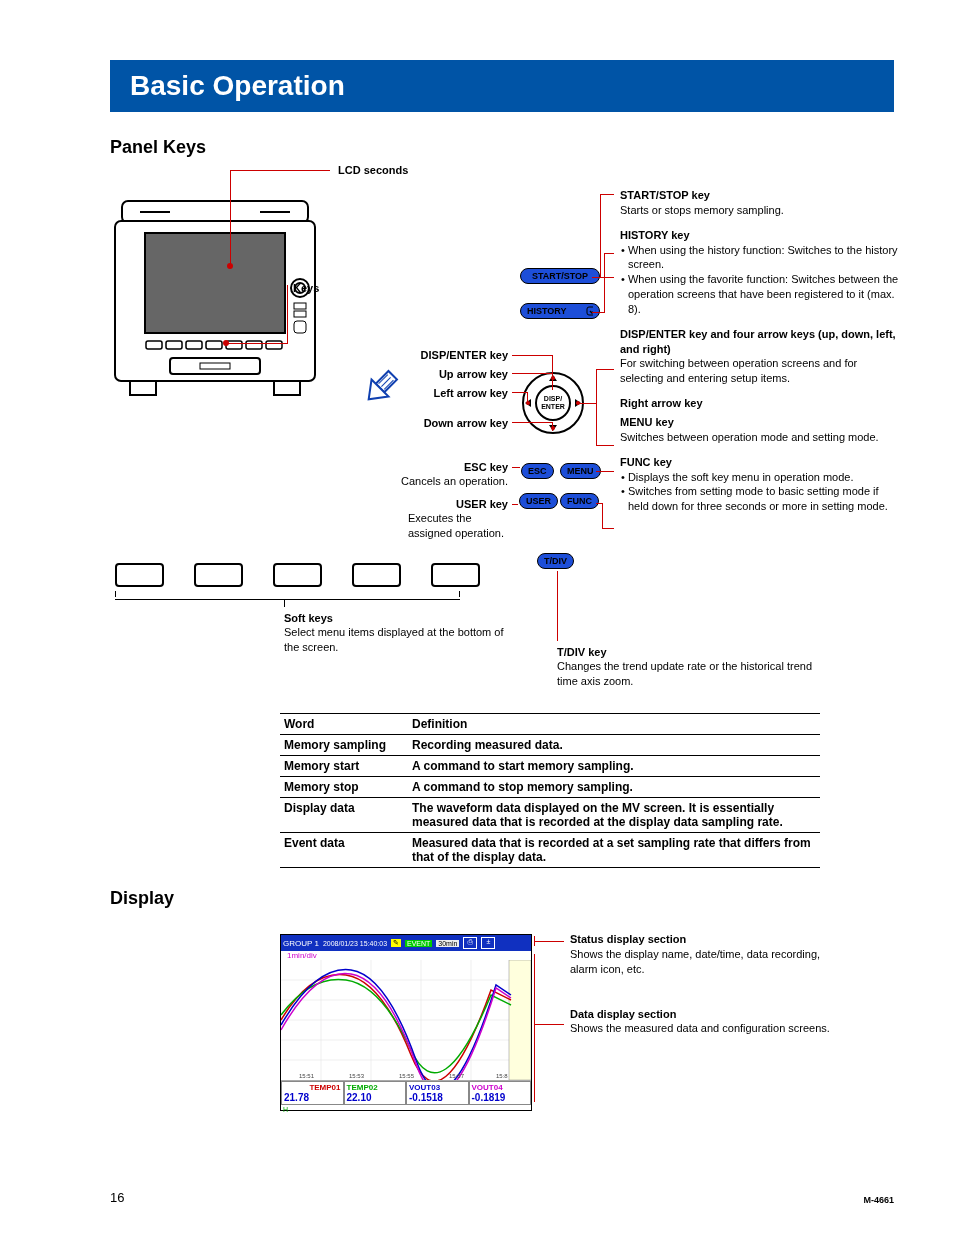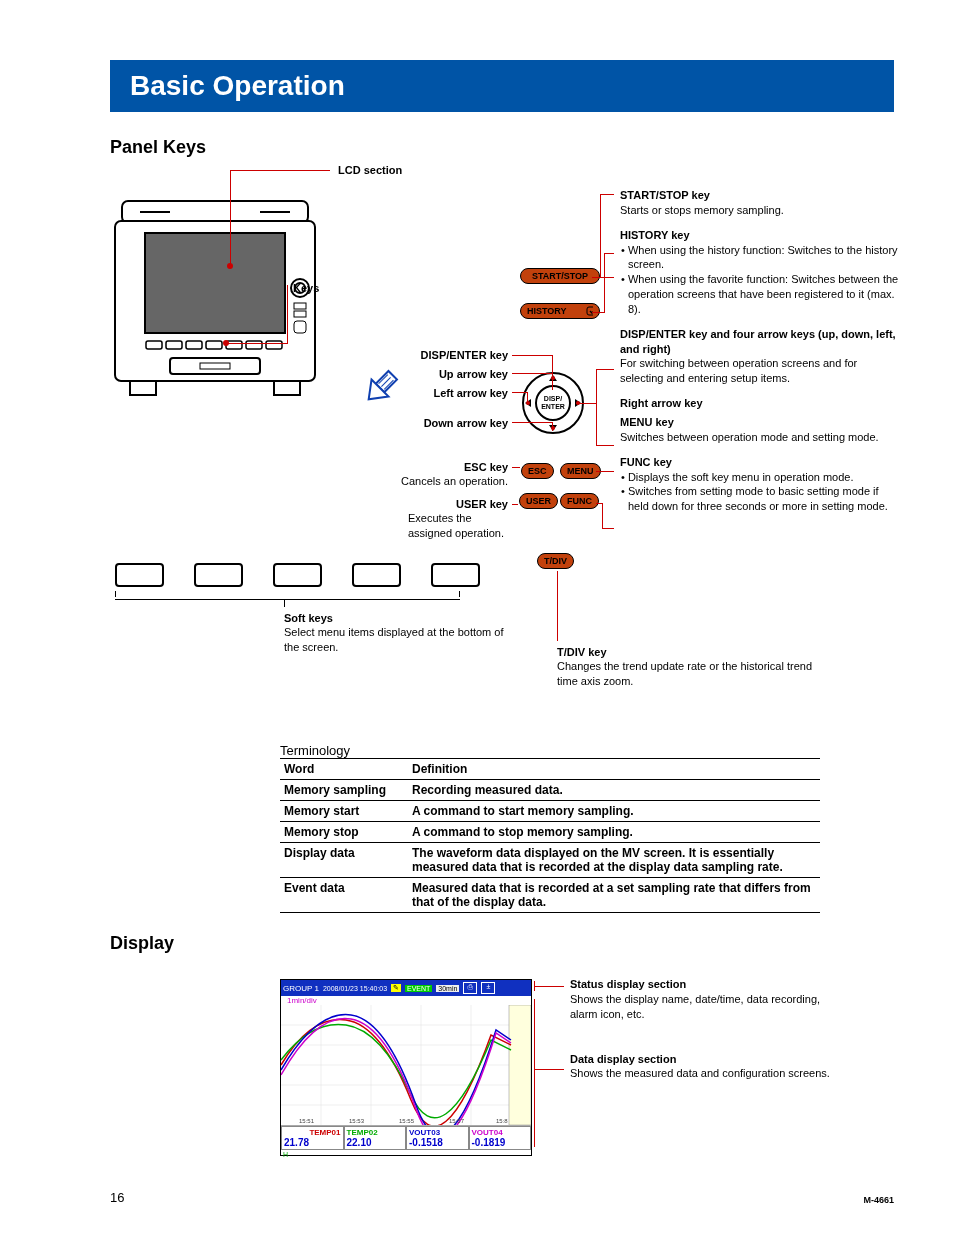--- a/index.html
+++ b/index.html
@@ -38,21 +38,21 @@
   }
   .label b, .label strong { font-weight: bold; }
   .key-btn {
     position:absolute;
     font-size:9px;
     font-weight:bold;
     border:1.5px solid #000;
     border-radius:12px;
     padding:2px 6px;
     text-align:center;
-    background:#c2410c;
+    background:#1d4ed8;
   }
   .key-sm { min-width:34px; }
   .term-table {
     border-collapse: collapse;
     width: 540px;
     font-size: 12px;
     margin-left: 170px;
   }
   .term-title { font-size:13px; margin-left:170px; margin-top:30px; }
   .term-table th, .term-table td {
@@ -152,21 +152,21 @@
       <rect x="20" y="188" width="26" height="14" fill="#fff" stroke="#000" stroke-width="2"></rect>
       <rect x="164" y="188" width="26" height="14" fill="#fff" stroke="#000" stroke-width="2"></rect>
 
       <line x1="30" y1="19" x2="60" y2="19" stroke="#000" stroke-width="2"></line>
       <line x1="150" y1="19" x2="180" y2="19" stroke="#000" stroke-width="2"></line>
     </svg>
 
     <div class="lead-line lead-v" style="left:120px;top:-3px;height:95px;"></div>
     <div class="lead-line lead-h" style="left:120px;top:-3px;width:100px;"></div>
     <div style="position:absolute;left:117px;top:90px;width:6px;height:6px;background:#c00;border-radius:50%;"></div>
-    <div class="label" style="left:228px;top:-10px;font-weight:bold;">LCD section</div>
+    <div class="label" style="left:228px;top:-10px;font-weight:bold;">LCD seconds</div>
 
     <div class="lead-line lead-h" style="left:117px;top:170px;width:60px;"></div>
     <div style="position:absolute;left:113px;top:167px;width:6px;height:6px;background:#c00;border-radius:50%;"></div>
     <div class="label" style="left:183px;top:108px;font-weight:bold;">Keys</div>
     <div class="lead-line lead-v" style="left:177px;top:112px;height:59px;"></div>
 
     <svg width="40" height="40" style="position:absolute;left:250px;top:195px;">
       <g transform="rotate(45 20 20)">
         <rect x="14" y="2" width="12" height="18" fill="#fff" stroke="#1040b0" stroke-width="2"></rect>
         <polygon points="8,20 32,20 20,36" fill="#fff" stroke="#1040b0" stroke-width="2"></polygon>
@@ -287,21 +287,20 @@
       <p><strong>MENU key</strong><br>
       <span>Switches between operation mode and setting mode.</span></p>
 
       <p><strong>FUNC key</strong><br>
       <span class="bullet">• Displays the soft key menu in operation mode.</span>
       <span class="bullet">• Switches from setting mode to basic setting mode if held down for three seconds or more in setting mode.</span></p>
     </div>
 
   </div>
 
-  <div class="term-title">Terminology</div>
   <table class="term-table">
     <tbody>
         <tr>
       <td class="w">Word</td>
       <td>Definition</td>
     </tr>
     <tr>
           <td class="w">Memory sampling</td>
           <td>Recording measured data.</td>
         </tr>

